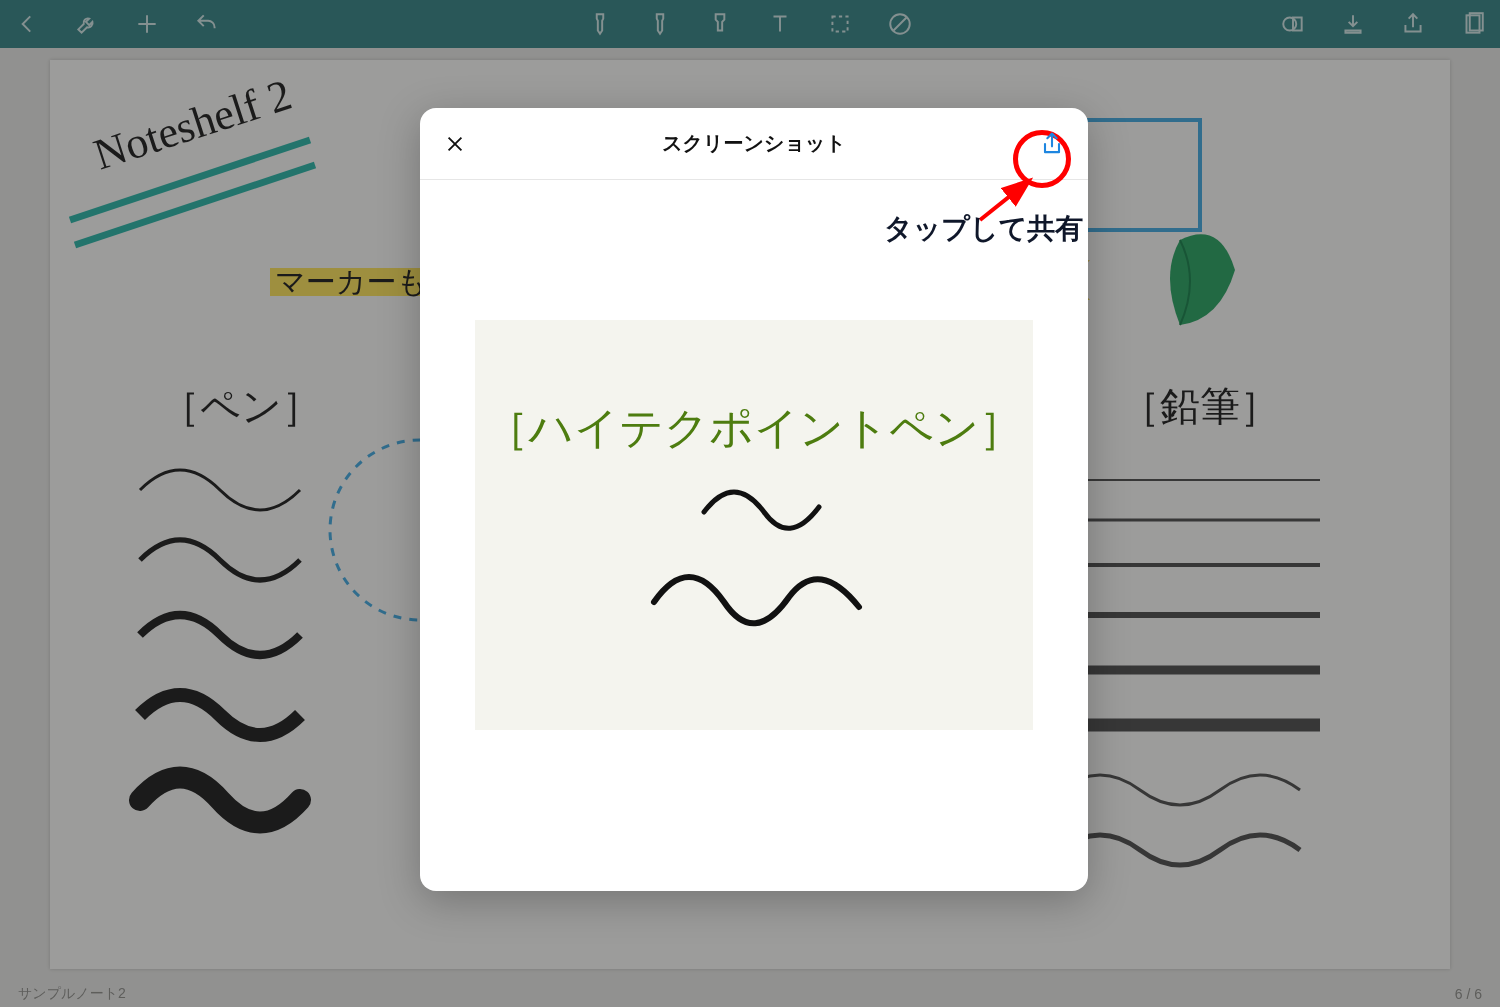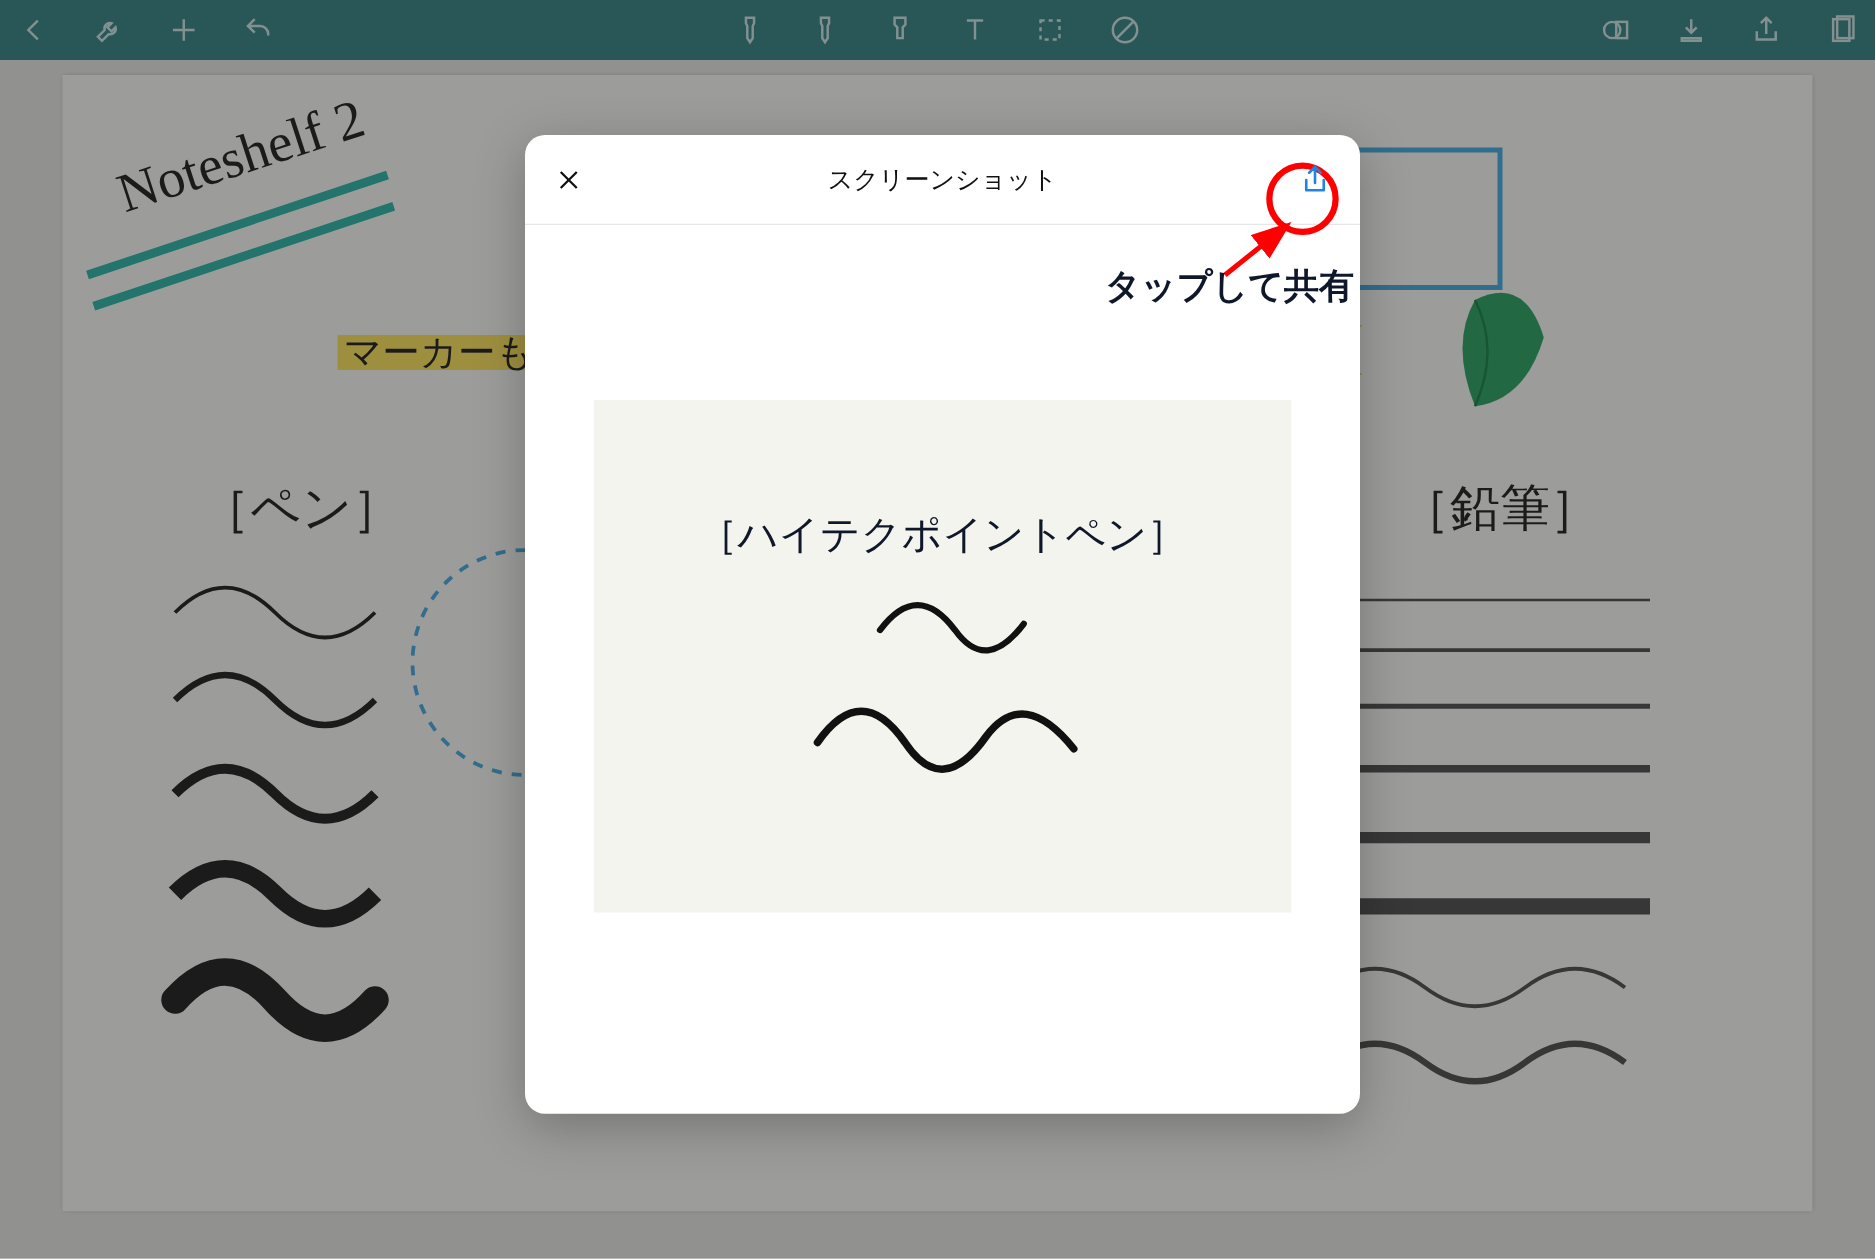--- a/index.html
+++ b/index.html
@@ -37,29 +37,29 @@
   
   .modal {
     position: absolute; left: 420px; top: 108px; width: 668px; height: 783px;
     background: #fff; border-radius: 16px; box-shadow: 0 10px 40px rgba(0,0,0,.25);
     display: flex; flex-direction: column;
   }
   .modal-header {
     height: 72px; border-bottom: 1px solid #e6e6e6; display: flex; align-items: center;
     padding: 0 24px; position: relative;
   }
-  .modal-title { position: absolute; left: 0; right: 0; text-align: center; font-size: 20px; font-weight: 400; color: #111; pointer-events: none; }
+  .modal-title { position: absolute; left: 0; right: 0; text-align: center; font-size: 20px; font-weight: 700; color: #111; pointer-events: none; }
   .modal-close { width: 22px; height: 22px; cursor: pointer; z-index: 2; }
   .modal-share { position: absolute; right: 22px; width: 28px; height: 28px; cursor: pointer; z-index: 2; }
   .modal-body { flex: 1; display: flex; align-items: flex-start; justify-content: center; padding-top: 140px; }
   .preview {
     width: 558px; height: 410px; background: #f4f4ee; display: flex; flex-direction: column;
     align-items: center; justify-content: center; gap: 24px;
   }
-  .preview-label { font-size: 32px; font-family: Liberation Mono, monospace; color: #0f172a; }
+  .preview-label { font-size: 44px; font-family: Liberation Mono, monospace; color: #4d7c0f; }
 
   
   .anno-circle {
     position: absolute; width: 58px; height: 58px; border: 5px solid #ff0000; border-radius: 50%;
     left: 1013px; top: 130px; pointer-events: none;
   }
   .anno-text {
     position: absolute; left: 884px; top: 210px; font-size: 28px; font-weight: 700; color: #0f172a;
   }
   .anno-arrow { position: absolute; left: 975px; top: 172px; pointer-events: none; }
@@ -178,20 +178,24 @@
 
       <path d="M970 60 l10 20 22 4 -16 16 4 22 -20 -10 -20 10 4 -22 -16 -16 22 -4z" fill="#eecb3f"></path>
       <rect x="1030" y="60" width="120" height="110" stroke="#3aa6e0" stroke-width="4" fill="none"></rect>
       <path d="M990 255 l-60 -70 l-60 70 z" fill="#f4a3bf" stroke="#f4a3bf"></path>
       <path d="M1040 200 a20 20 0 1 0 0 40 a26 26 0 0 1 0 -40" fill="#eecb3f"></path>
       <path d="M1130 180 q40 -20 55 30 q-15 50 -55 55 q-20 -50 0 -85z" fill="#1e9e5a"></path>
       <path d="M1130 180 q20 40 0 85" stroke="#0c7a42" stroke-width="2" fill="none"></path>
     </svg>
   </div>
 
+  <div class="footer">
+    <span>サンプルノート2</span>
+    <span>6 / 6</span>
+  </div>
 
   <div class="dim"></div>
 
   <div class="modal">
     <div class="modal-header">
       <div class="modal-close">
         <svg viewBox="0 0 24 24">
             <path d="M5 5l14 14M19 5L5 19" stroke="#111" stroke-width="2" fill="none"></path>
           </svg>
       </div>

